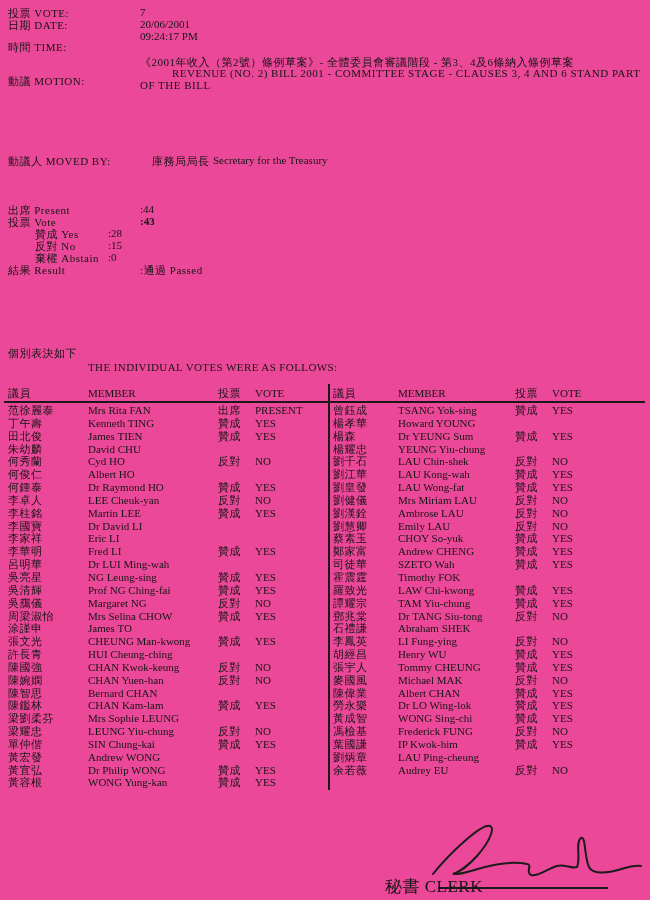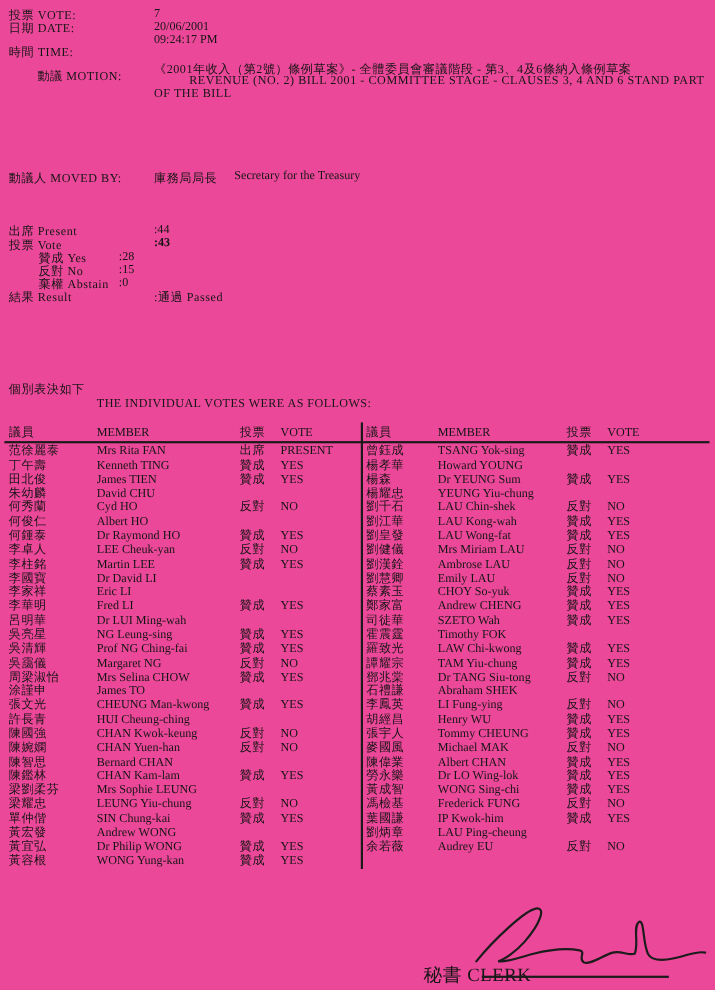--- a/index.html
+++ b/index.html
@@ -37,27 +37,27 @@
 
 <div class="page">
 
   <span class="abs zh" style="left:8px;top:6px;">投票 VOTE:</span>
   <span class="abs" style="left:140px;top:6px;">7</span>
   <span class="abs zh" style="left:8px;top:18px;">日期 DATE:</span>
   <span class="abs" style="left:140px;top:18px;">20/06/2001</span>
   <span class="abs zh" style="left:8px;top:40px;font-family:Liberation Serif, serif;">時間 TIME:</span>
   <span class="abs" style="left:140px;top:30px;">09:24:17 PM</span>
 
-  <span class="abs zh" style="left:8px;top:62px;margin-left:26px;">動議 MOTION:</span>
+  <span class="abs zh" style="left:8px;top:74px;">動議 MOTION:</span>
   <span class="abs zh" style="left:140px;top:55px;">《2001年收入（第2號）條例草案》- 全體委員會審議階段 - 第3、4及6條納入條例草案</span>
   <span class="abs" style="left:140px;top:67px;letter-spacing:0.5px;margin-left:32px;">REVENUE (NO. 2) BILL 2001 - COMMITTEE STAGE - CLAUSES 3, 4 AND 6 STAND PART</span>
   <span class="abs" style="left:140px;top:79px;letter-spacing:0.5px;">OF THE BILL</span>
 
   <span class="abs zh" style="left:8px;top:154px;">動議人 MOVED BY:</span>
-  <span class="abs zh" style="left:140px;top:154px;">庫務局局長</span>
+  <span class="abs zh" style="left:152px;top:154px;">庫務局局長</span>
   <span class="abs" style="left:213px;top:154px;">Secretary for the Treasury</span>
 
   <span class="abs zh" style="left:8px;top:203px;">出席 Present</span>
   <span class="abs" style="left:140px;top:203px;">:44</span>
   <span class="abs zh" style="left:8px;top:215px;">投票 Vote</span>
   <span class="abs" style="left:140px;top:215px;font-weight:bold;">:43</span>
   <span class="abs zh" style="left:35px;top:227px;">贊成 Yes</span>
   <span class="abs" style="left:108px;top:227px;">:28</span>
   <span class="abs zh" style="left:35px;top:239px;">反對 No</span>
   <span class="abs" style="left:108px;top:239px;">:15</span>

